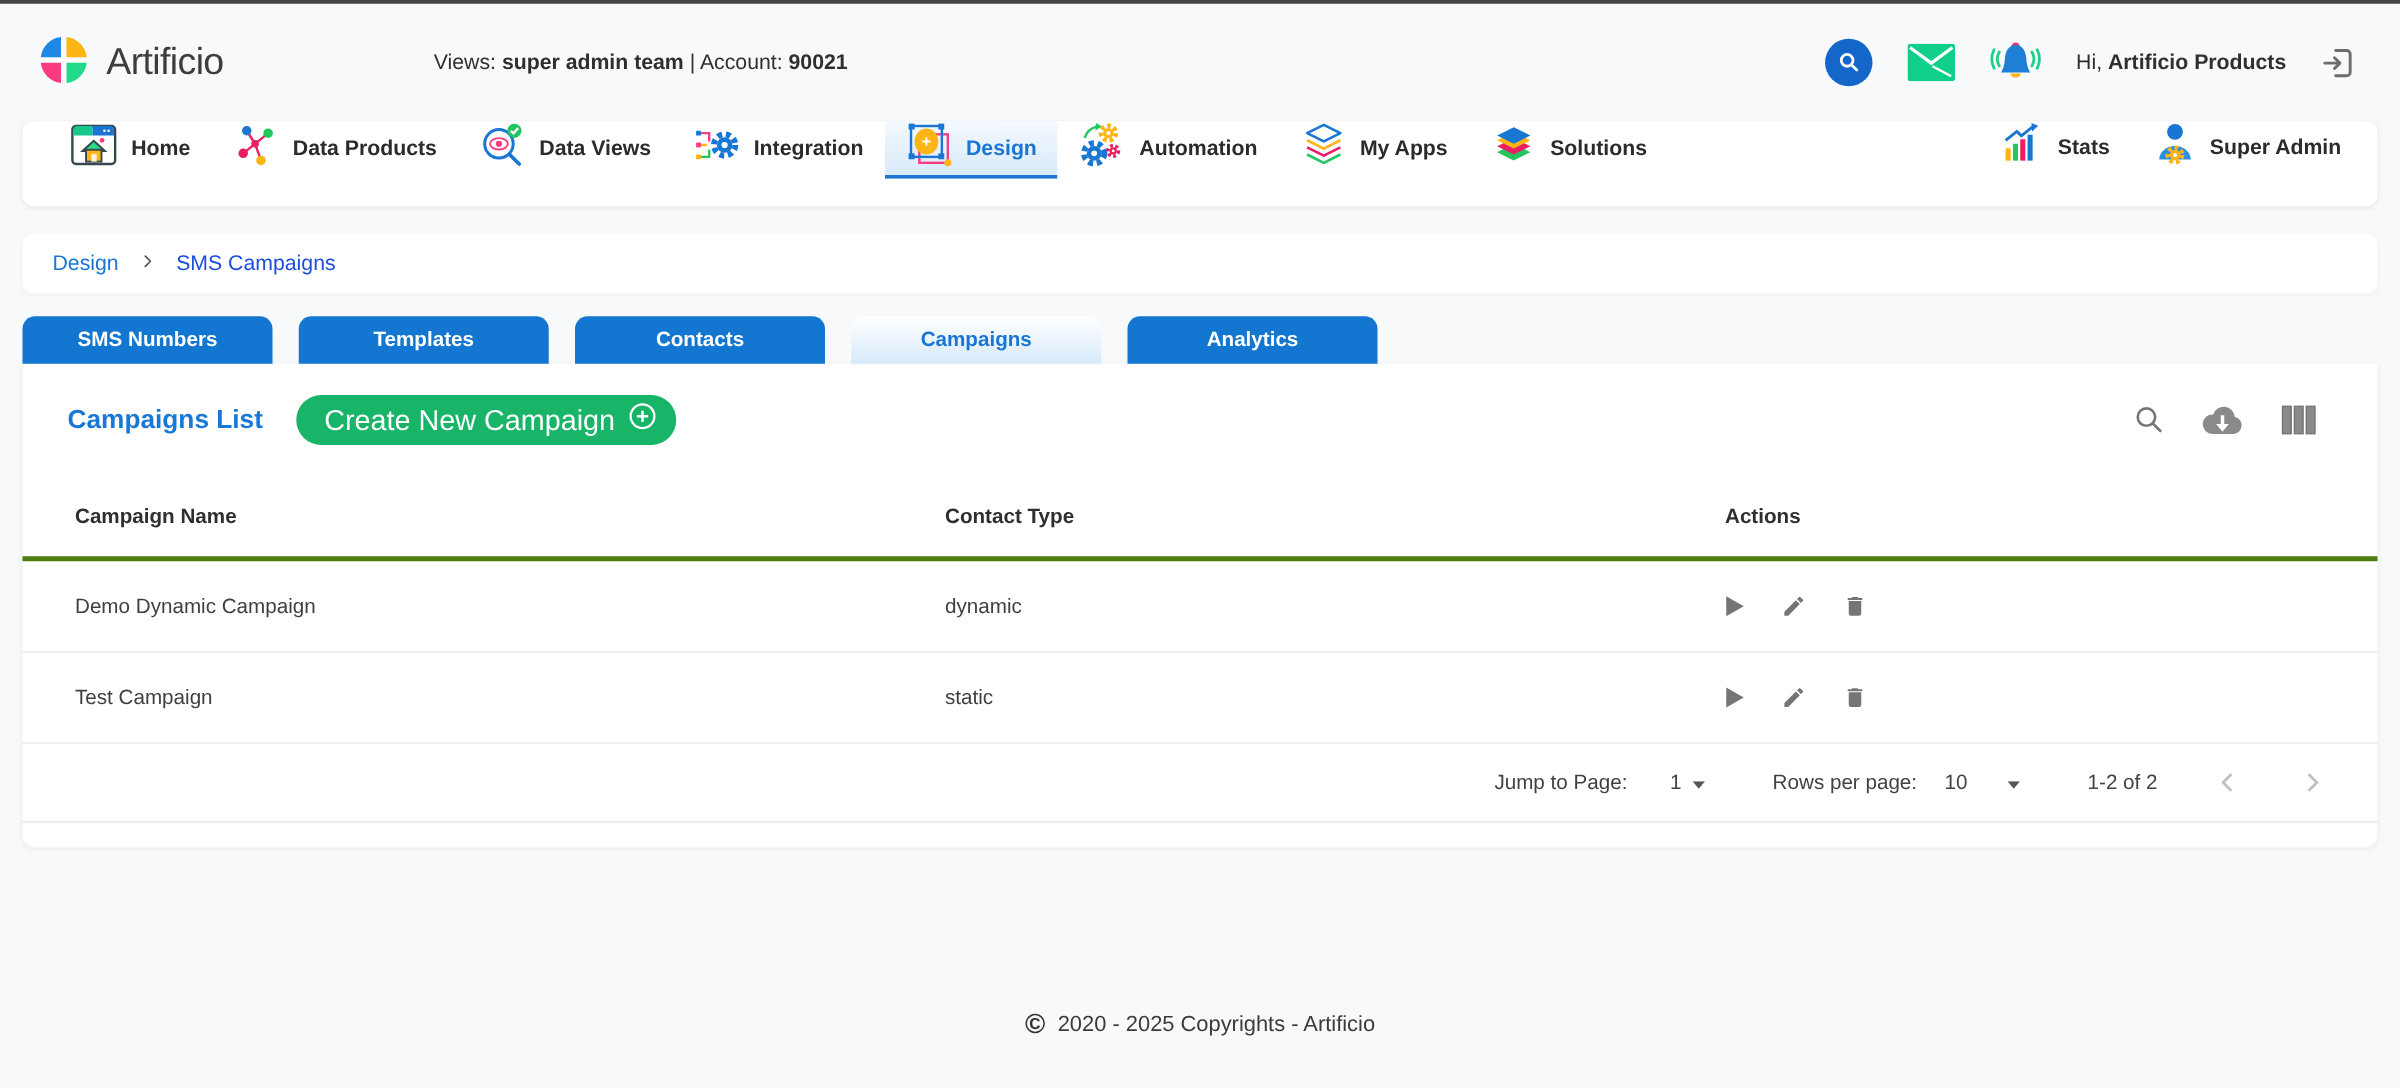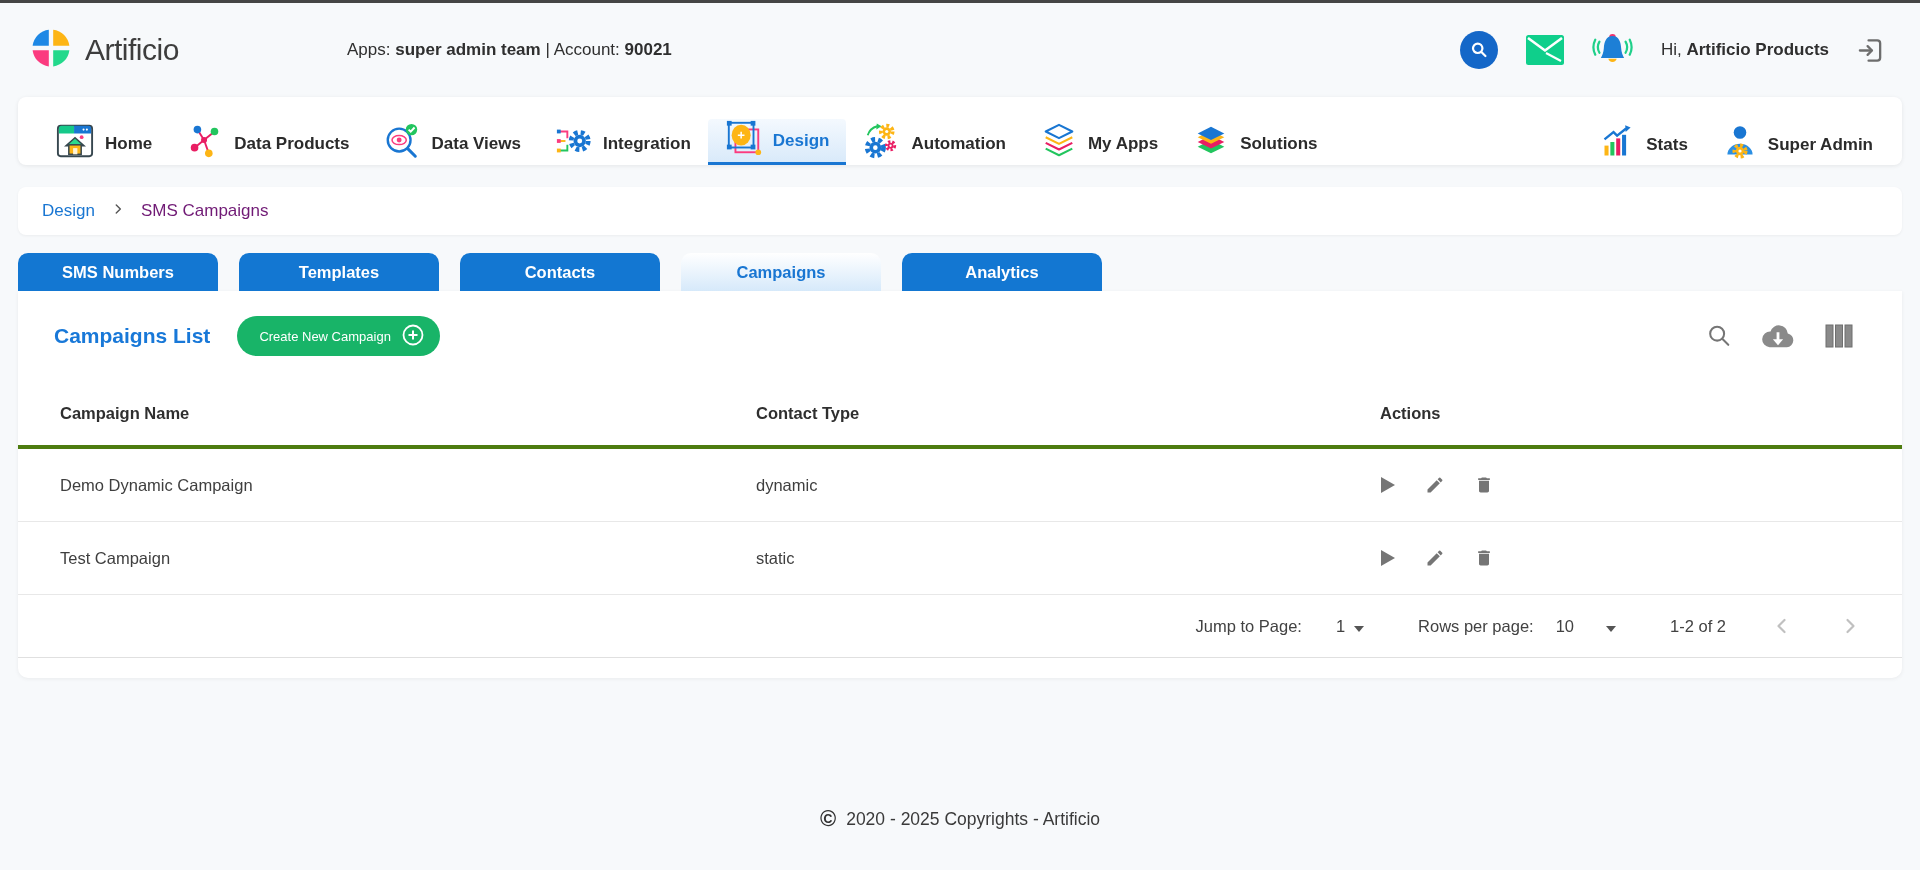--- a/index.html
+++ b/index.html
@@ -19,55 +19,55 @@
   .team-info { font-size:17px; color:#2f2f2f; white-space:pre; }
   .team-info b { font-weight:700; }
   .header-right { margin-left:auto; display:flex; align-items:center; gap:28px; }
   .hdr-search { width:38px; height:38px; border-radius:50%; background:#1467c8; display:flex; align-items:center; justify-content:center; cursor:pointer; }
   .greeting { font-size:17px; color:#2f2f2f; }
   .greeting b { font-weight:700; }
 
   
   .main-nav {
     margin:0 18px; background:#fff; border-radius:8px; height:68px;
-    display:flex; align-items:flex-end; padding:0 12px 0 20px;
+    display:flex; align-items:flex-start; padding:0 12px 0 20px;
     box-shadow:0 1px 4px rgba(0,0,0,.08);
   }
   .nav-item { display:flex; align-items:center; gap:10px; padding:0 17px; font-size:17px; font-weight:700; color:#2b2b2b; cursor:pointer; white-space:nowrap; }
   .nav-item.active {
     background:linear-gradient(180deg,#f4f9fe 0%,#d9eafa 100%);
     color:#1976d2; border-bottom:3px solid #1976d2; border-radius:4px 4px 0 0;
   }
   .nav-spacer { flex:1; }
 
   
   .breadcrumb-bar {
     margin:22px 18px 0; background:#fff; border-radius:8px; height:48px;
     display:flex; align-items:center; padding:0 24px; gap:16px; font-size:17px;
     box-shadow:0 1px 3px rgba(0,0,0,.05);
   }
   .breadcrumb-link { color:#1976d2; cursor:pointer; }
-  .breadcrumb-current { color:#701a75;text-align:center; }
+  .breadcrumb-current { color:#1d4ed8;text-align:center; }
 
   
   .tabs-row { margin:18px 18px 0; display:flex; gap:21px; }
   .tab {
     width:200px; height:38px; background:#1377d2; color:#fff;
     font-weight:700; font-size:16.5px; display:flex; align-items:center; justify-content:center;
     border-radius:10px 10px 0 0; cursor:pointer;
   }
   .tab.active { background:linear-gradient(180deg,#ffffff 0%,#d6e9fa 100%); color:#1976d2; }
 
   
   .content-card { margin:0 18px; background:#fff; border-radius:0 0 10px 10px; height:387px; box-shadow:0 1px 4px rgba(0,0,0,.06); }
   .toolbar { height:90px; display:flex; align-items:center; padding:0 48px 0 36px; }
   .page-title { font-size:21px; font-weight:700; color:#1878d8; }
   .create-btn {
     margin-left:27px; height:40px; border:none; border-radius:20px; background:#18b468;
-    color:#fff; font-size:13px; font-family:inherit; display:flex; align-items:center; gap:11px;
+    color:#fff; font-size:23px; font-family:inherit; display:flex; align-items:center; gap:11px;
     padding:0 16px 0 22px; cursor:pointer;
   }
   .toolbar-spacer { flex:1; }
   .toolbar-icons { display:flex; align-items:center; gap:27px; }
   .tool-icon { cursor:pointer; display:flex; align-items:center; }
 
   .t-head, .t-row {
     display:grid; grid-template-columns:696px 624px 1fr;
     padding-left:42px; align-items:center;
   }
@@ -99,21 +99,21 @@
       <svg width="42" height="42" viewBox="0 0 48 48">
         <path d="M21.5 3 A21 21 0 0 0 3 21.5 L21.5 21.5 Z" fill="#1e88e5"></path>
         <path d="M26.5 3 A21 21 0 0 1 45 21.5 L26.5 21.5 Z" fill="#fdb515"></path>
         <path d="M3 26.5 A21 21 0 0 0 21.5 45 L21.5 26.5 Z" fill="#fb3b7f"></path>
         <path d="M26.5 45 A21 21 0 0 0 45 26.5 L26.5 26.5 Z" fill="#23d98c"></path>
       </svg>
     </span>
     <span class="brand-name">Artificio</span>
   </div>
 
-  <div class="team-info"><span>Apps: </span><b>super admin team</b><span> | </span><span>Account: </span><b>90021</b></div>
+  <div class="team-info"><span>Views: </span><b>super admin team</b><span> | </span><span>Account: </span><b>90021</b></div>
 
   <div class="header-right">
     <div class="hdr-search">
       <svg width="24" height="24" viewBox="0 0 28 28">
         <circle cx="12.5" cy="12" r="5.5" fill="none" stroke="#fff" stroke-width="2.6"></circle>
         <line x1="16.5" y1="16" x2="21.5" y2="21" stroke="#fff" stroke-width="2.6" stroke-linecap="round"></line>
       </svg>
     </div>
     <div class="tool-icon">
       <svg width="38" height="30" viewBox="0 0 38 30">

